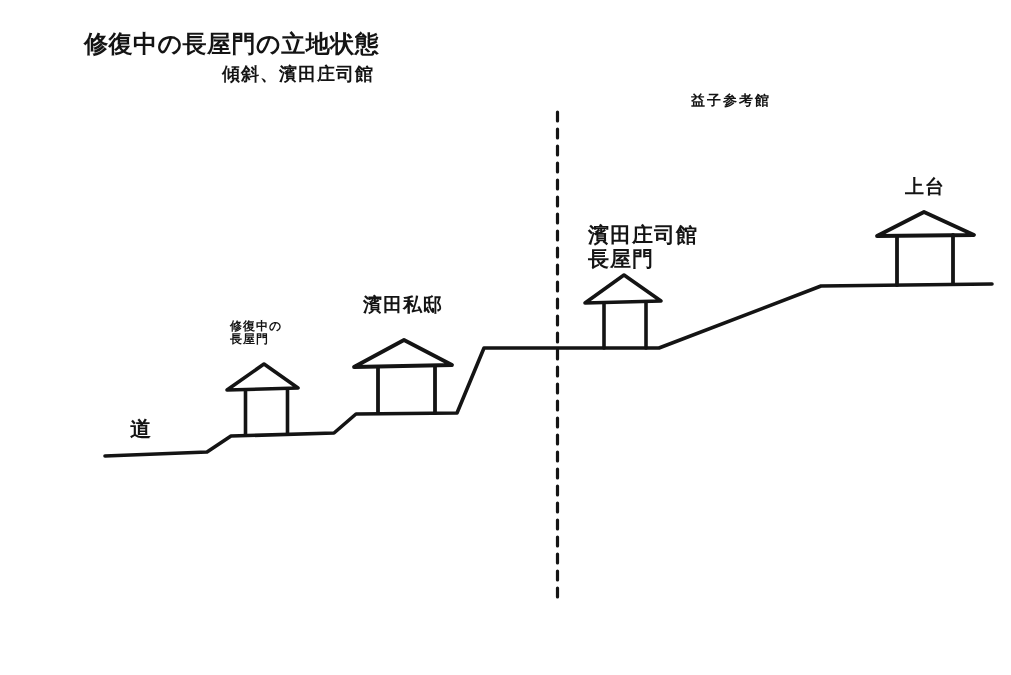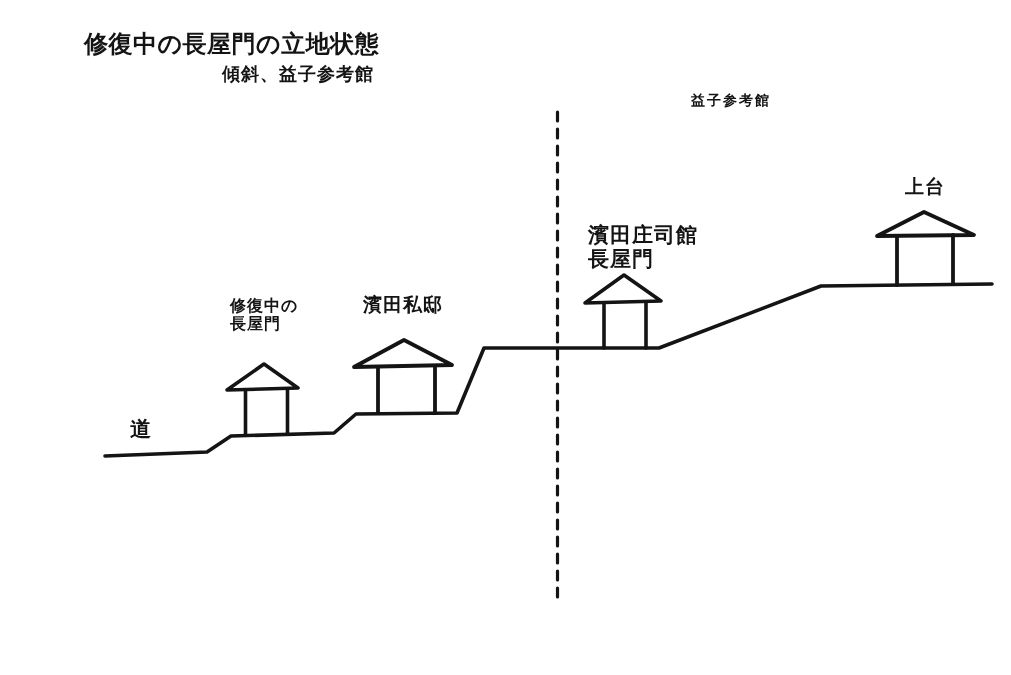--- a/index.html
+++ b/index.html
@@ -20,21 +20,21 @@
     color: var(--text);
     white-space: pre-line;
     line-height: 1.12;
   }
   .lbl-title    { left: 84px;  top: 31px;  font-size: 24px; letter-spacing: 0.5px; }
   .lbl-subtitle { left: 222px; top: 64px;  font-size: 18px; letter-spacing: 1px; }
   .lbl-museum   { left: 691px; top: 93px;  font-size: 14px; letter-spacing: 2px; }
   .lbl-uwadai   { left: 905px; top: 176px; font-size: 19px; letter-spacing: 1px; }
   .lbl-shoji    { left: 588px; top: 223px; font-size: 21px; letter-spacing: 1px; }
   .lbl-residence{ left: 363px; top: 294px; font-size: 19px; letter-spacing: 1px; text-align: right; }
-  .lbl-repair   { left: 230px; top: 297px; font-size: 16px; letter-spacing: 1px; }
+  .lbl-repair   { left: 230px; top: 320px; font-size: 12px; letter-spacing: 1px; }
   .lbl-road     { left: 130px; top: 417px; font-size: 21px; }
   .stroke {
     fill: none;
     stroke: var(--line);
     stroke-linecap: round;
     stroke-linejoin: round;
   }
 </style>
 </head>
 <body>
@@ -67,21 +67,21 @@
 
     <g>
       <path class="stroke" stroke-width="3.8" d="M 877,236 L 924,212 L 974,235 Z"></path>
       <line class="stroke" stroke-width="3.8" x1="897" y1="236" x2="897" y2="285"></line>
       <line class="stroke" stroke-width="3.8" x1="953" y1="235" x2="953" y2="284"></line>
     </g>
   </svg>
 
   <div class="lbl lbl-title">修復中の長屋門の立地状態</div>
 
-  <div class="lbl lbl-subtitle">傾斜、益子参考館</div>
+  <div class="lbl lbl-subtitle">傾斜、濱田庄司館</div>
 
   <div class="lbl lbl-museum">益子参考館</div>
 
   <div class="lbl lbl-uwadai">上台</div>
 
   <div class="lbl lbl-shoji">濱田庄司館
 長屋門</div>
 
   <div class="lbl lbl-residence">濱田私邸</div>
 

